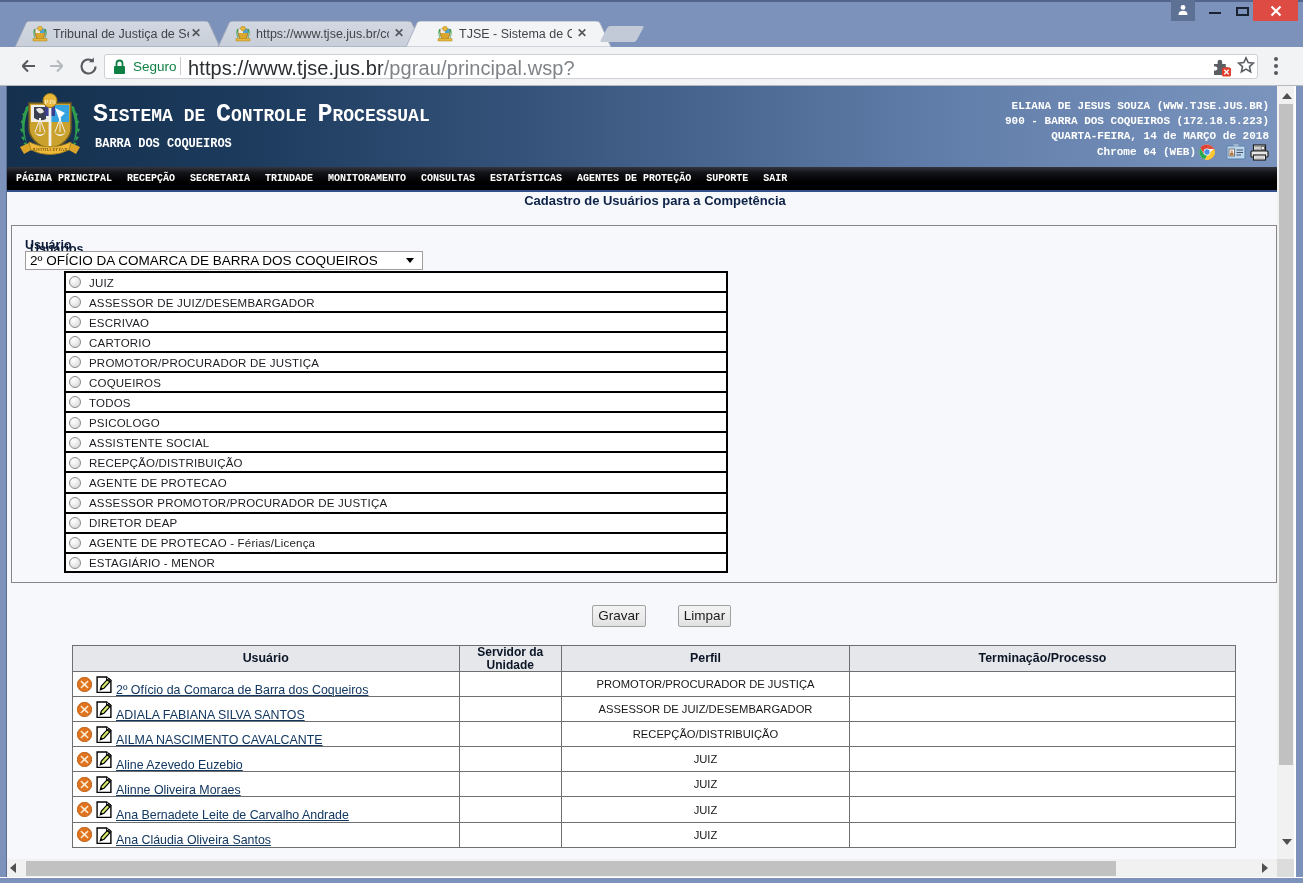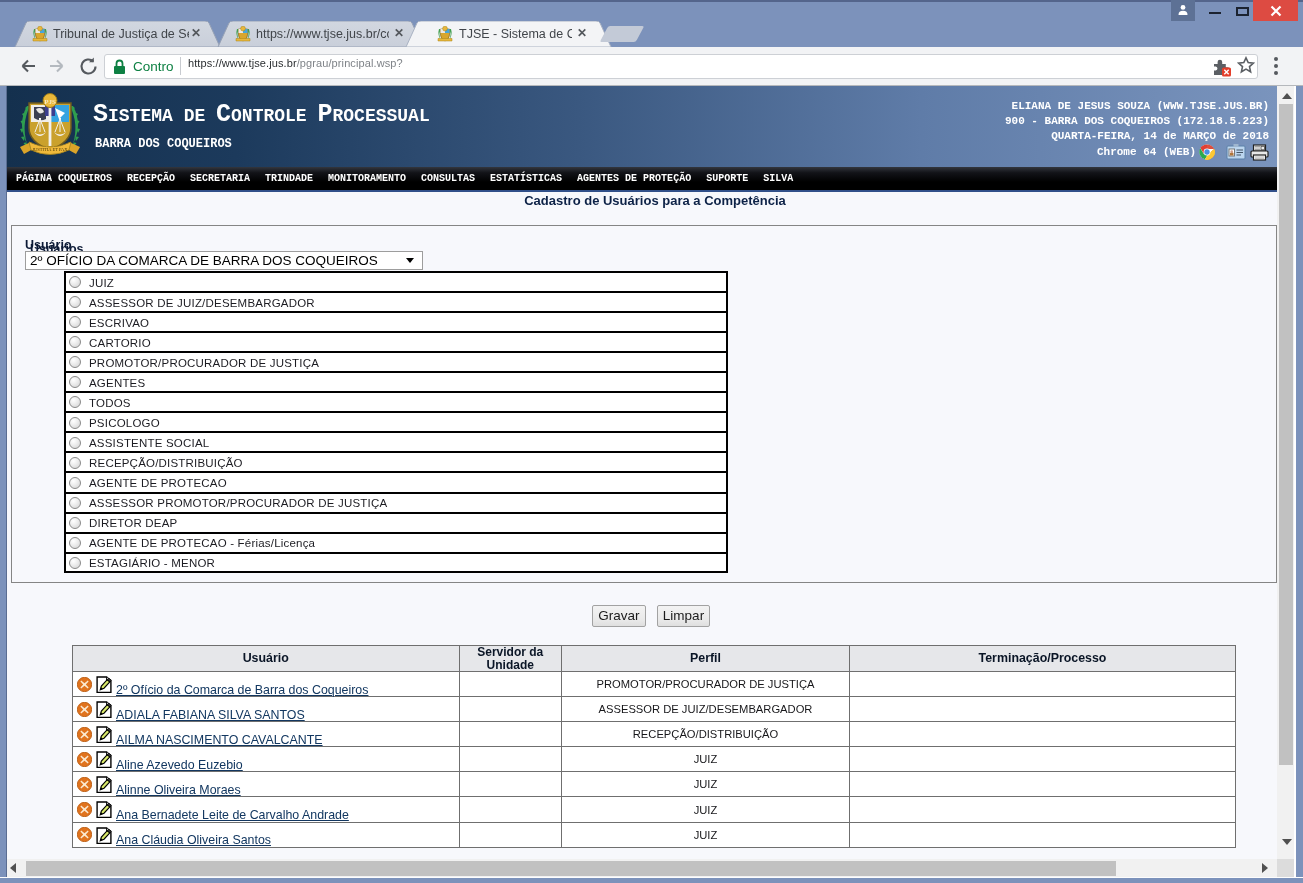--- a/index.html
+++ b/index.html
@@ -17,21 +17,21 @@
   #btn-max i { position:absolute; left:3px; top:7px; width:13px; height:9px; border:2px solid #1c2330; }
   #btn-close { left:1253px; top:0; width:45px; height:21px; background:#dd4b42; text-align:center; }
   .tab-label { position:absolute; top:27px; font-size:12.5px; color:#41454a; white-space:nowrap; overflow:hidden; }
   .tab-x { position:absolute; top:26px; font-size:12px; color:#53575c; font-weight:bold; }
   .fav { position:absolute; top:26px; width:16px; height:16px; }
 
   #toolbar { left:0; top:47px; width:1303px; height:39px; background:#f2f3f5; border-bottom:1px solid #b5b8bc; }
   .navic { position:absolute; top:56px; }
   #omnibox { left:104px; top:54px; width:1154px; height:25px; background:#fff; border:1px solid #cdd0d5; border-radius:3px; }
   #secure { position:absolute; left:113px; top:59px; color:#0e8043; font-size:13.5px; }
-  #urltext { position:absolute; left:188px; top:57px; font-size:11px; color:#2b2e31; letter-spacing:0.1px; }
+  #urltext { position:absolute; left:188px; top:57px; font-size:20px; color:#2b2e31; letter-spacing:0.1px; }
   #urltext .gray { color:#7f8388; }
 
   
   #appheader { left:7px; top:86px; width:1270px; height:81px;
      background:linear-gradient(to right,#14304e 0%, #1c3a5c 18%, #3a5880 45%, #5f7ca8 72%, #7a94bd 100%); }
   #apptitle { position:absolute; left:93px; top:100px; color:#fff; font-family:"Liberation Mono", monospace; font-weight:bold; white-space:nowrap; font-size:18px; letter-spacing:0;}
   #apptitle b { font-size:25px; letter-spacing:0; }
   #appsub { position:absolute; left:95px; top:137px; color:#fff; font-family:"Liberation Mono", monospace; font-weight:bold; font-size:12px; letter-spacing:0; }
   #hinfo { position:absolute; right:34px; top:99px; text-align:right; color:#fff;
      font-family:"Liberation Mono", monospace; font-weight:bold; font-size:11px; line-height:14.8px; letter-spacing:0; white-space:nowrap;}
@@ -161,21 +161,21 @@
   </svg>
 <svg class="abs navic" style="left:78px;" width="22" height="22" viewBox="0 0 22 22">
     <path d="M17.5 10.5 A7 7 0 1 1 15.3 5.4" stroke="#55595e" stroke-width="2.1" fill="none"></path>
     <path d="M15.8 1.5 L15.8 6.3 L11 6.3 Z" fill="#55595e"></path>
   </svg>
 <div class="abs" id="omnibox"></div>
 <svg class="abs" style="left:113px; top:59px;" width="13" height="16" viewBox="0 0 13 16">
     <rect x="1" y="7" width="11" height="8" rx="1" fill="#0e8043"></rect>
     <path d="M3.5 7 V4.5 A3 3 0 0 1 9.5 4.5 V7" stroke="#0e8043" stroke-width="1.8" fill="none"></path>
   </svg>
-<div class="abs" id="secure" style="left:133px;">Contro</div>
+<div class="abs" id="secure" style="left:133px;">Seguro</div>
 <div class="abs" style="left:180px; top:57px; width:1px; height:18px; background:#c8cbd0;"></div>
 <div class="abs" id="urltext">https://www.tjse.jus.br<span class="gray">/pgrau/principal.wsp?</span></div>
 <svg class="abs" style="left:1211px; top:56px;" width="21" height="21" viewBox="0 0 21 21">
     <path d="M3 8 L6.6 8 L6.6 6 A2.3 2.3 0 0 1 11.2 6 L11.2 8 L14.8 8 L14.8 11.2 L16.4 11.2 A2.2 2.2 0 0 1 16.4 15.6 L14.8 15.6 L14.8 19 L3 19 L3 14.5 L4.8 14.5 A2.1 2.1 0 0 0 4.8 10.4 L3 10.4 Z" fill="#5b5f64"></path>
     <rect x="11" y="11.5" width="9" height="9" rx="1.5" fill="#e33e2b"></rect>
     <path d="M13.3 13.8 L17.7 18.2 M17.7 13.8 L13.3 18.2" stroke="#fff" stroke-width="1.4"></path>
   </svg>
 <svg class="abs" style="left:1237px; top:56px;" width="18" height="18" viewBox="0 0 18 18">
     <path d="M9 1.8 L11.2 6.5 L16.4 7.1 L12.5 10.6 L13.6 15.8 L9 13.1 L4.4 15.8 L5.5 10.6 L1.6 7.1 L6.8 6.5 Z" fill="none" stroke="#5b5f64" stroke-width="1.6"></path>
   </svg>
@@ -230,21 +230,21 @@
         <path d="M10.5 7 L17 7 M10.5 9.5 L17 9.5 M10.5 12 L15 12" stroke="#456" stroke-width="1"></path>
       </svg><svg width="19" height="17" viewBox="0 0 19 17" style="vertical-align:-4px; margin-left:4px;">
         <rect x="3.5" y="1" width="12" height="6" fill="#fff" stroke="#222" stroke-width="1.2"></rect>
         <path d="M4.5 2.5 H10 M4.5 4 H10 M4.5 5.5 H10" stroke="#888" stroke-width="0.8"></path>
         <rect x="11" y="2.3" width="3.5" height="3.5" fill="#eee" stroke="#444" stroke-width="0.8"></rect>
         <rect x="1" y="7" width="17" height="6" rx="1" fill="#e8e8e8" stroke="#222" stroke-width="1.2"></rect>
         <rect x="3.5" y="11" width="12" height="5" fill="#fff" stroke="#222" stroke-width="1.2"></rect>
         <path d="M5 13 H14 M5 14.8 H14" stroke="#999" stroke-width="0.8"></path>
       </svg></span></div>
 
-<div class="abs" id="menubar"><span>PÁGINA COQUEIROS</span><span>RECEPÇÃO</span><span>SECRETARIA</span><span>TRINDADE</span><span>MONITORAMENTO</span><span>CONSULTAS</span><span>ESTATÍSTICAS</span><span>AGENTES DE PROTEÇÃO</span><span>SUPORTE</span><span>SILVA</span></div>
+<div class="abs" id="menubar"><span>PÁGINA PRINCIPAL</span><span>RECEPÇÃO</span><span>SECRETARIA</span><span>TRINDADE</span><span>MONITORAMENTO</span><span>CONSULTAS</span><span>ESTATÍSTICAS</span><span>AGENTES DE PROTEÇÃO</span><span>SUPORTE</span><span>SAIR</span></div>
 <div class="abs" id="menuline"></div>
 
 <div class="abs" id="content">
 <div id="pgtitle">Cadastro de Usuários para a Competência</div>
 
 <div id="fieldset1"></div>
 <div id="legend1">Usuários</div>
 <div id="lbl-usuario">Usuário</div>
 <div id="selbox">2º OFÍCIO DA COMARCA DE BARRA DOS COQUEIROS<span class="arr"></span></div>
 
@@ -264,21 +264,21 @@
 <div class="lrow">
         <span class="radio"></span>
         <span class="txt">CARTORIO</span>
       </div>
 <div class="lrow">
         <span class="radio"></span>
         <span class="txt">PROMOTOR/PROCURADOR DE JUSTIÇA</span>
       </div>
 <div class="lrow">
         <span class="radio"></span>
-        <span class="txt">AGENTES</span>
+        <span class="txt">COQUEIROS</span>
       </div>
 <div class="lrow">
         <span class="radio"></span>
         <span class="txt">TODOS</span>
       </div>
 <div class="lrow">
         <span class="radio"></span>
         <span class="txt">PSICOLOGO</span>
       </div>
 <div class="lrow">
@@ -305,21 +305,21 @@
         <span class="radio"></span>
         <span class="txt">AGENTE DE PROTECAO - Férias/Licença</span>
       </div>
 <div class="lrow">
         <span class="radio"></span>
         <span class="txt">ESTAGIÁRIO - MENOR</span>
       </div>
 </div>
 
 <div class="btn" style="left:585px; width:54px;">Gravar</div>
-<div class="btn" style="left:650px; width:53px;">Limpar</div>
+<div class="btn" style="left:671px; width:53px;">Limpar</div>
 
 <svg width="0" height="0" style="position:absolute">
       <defs>
 <g id="icoX">
           <circle cx="7.5" cy="7.5" r="7.2" fill="#e0731d"></circle>
           <circle cx="7.5" cy="7.5" r="7.2" fill="none" stroke="#b5560a" stroke-width="0.8"></circle>
           <path d="M4.2 3.6 L7.5 6.3 L10.8 3.6 L11.6 4.6 L8.8 7.5 L11.6 10.4 L10.8 11.4 L7.5 8.7 L4.2 11.4 L3.4 10.4 L6.2 7.5 L3.4 4.6 Z" fill="#fbe9d0"></path>
         </g>
 <g id="icoP">
           <path d="M1 1 L10 1 L14 5 L14 15.5 L1 15.5 Z" fill="#fff" stroke="#000" stroke-width="1.3"></path>

